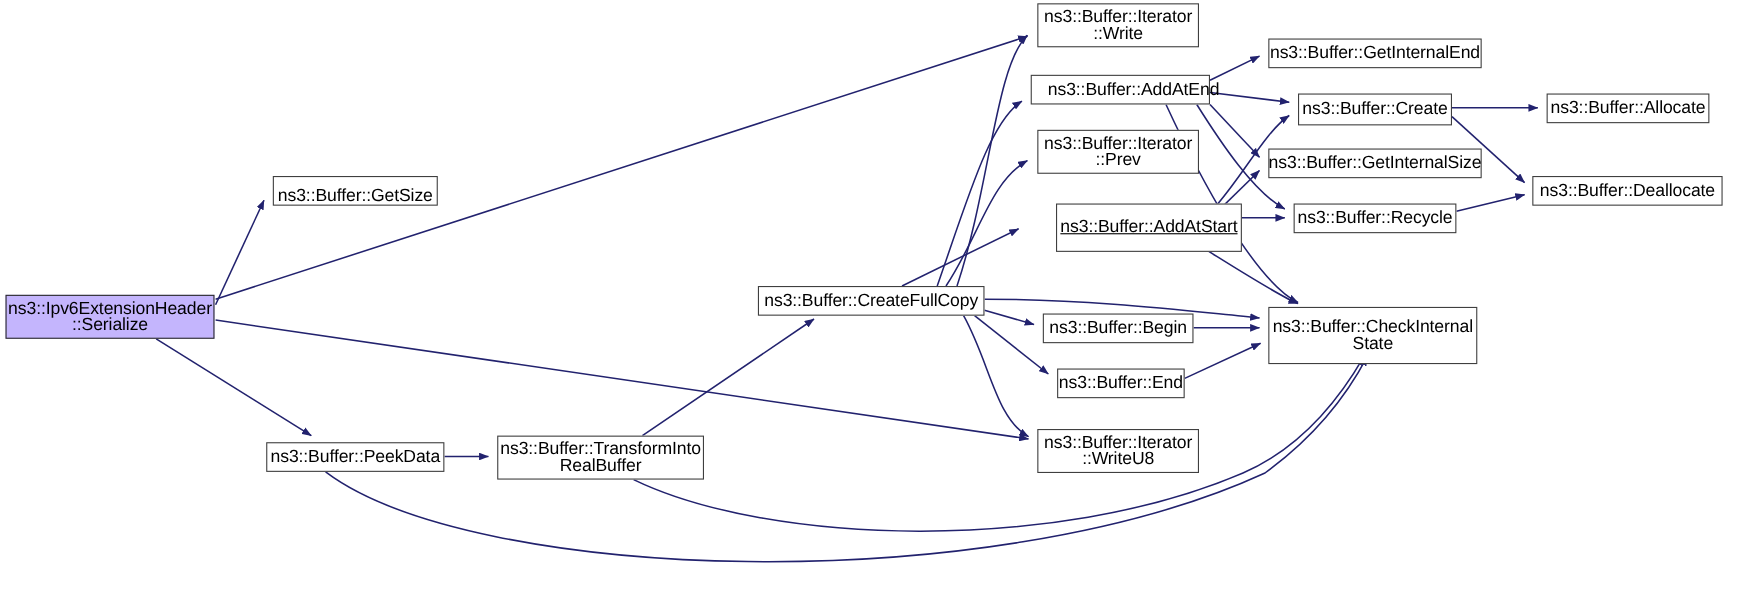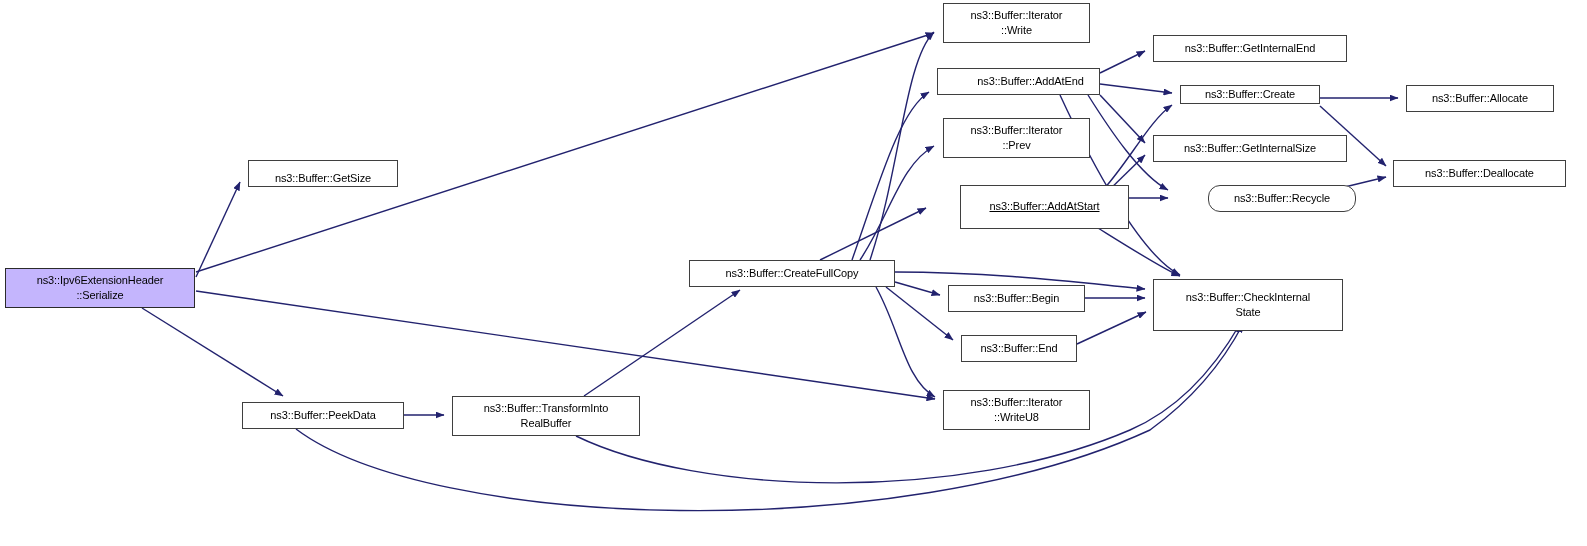--- a/index.html
+++ b/index.html
@@ -21,21 +21,21 @@
     top: 0;
     width: 1587px;
     height: 546px;
   }
   .node {
     position: absolute;
     box-sizing: border-box;
     border: 1px solid #3f3f3f;
     background: #ffffff;
     color: #000000;
-    font-size: 11px;
+    font-size: 16px;
     line-height: 15.5px;
     display: flex;
     align-items: center;
     justify-content: center;
     text-align: center;
     white-space: pre-line;
     letter-spacing: -0.1px;
   }
   .node.highlight {
     background: #c4b5fd;
@@ -101,21 +101,21 @@
 ::Write</span></div>
       <div class="node" style="left: 937px; top: 68px; width: 163px; height: 27px; padding-left: 24px;"><span class="node-label">ns3::Buffer::AddAtEnd</span></div>
       <div class="node" style="left: 943px; top: 118px; width: 147px; height: 40px;"><span class="node-label">ns3::Buffer::Iterator
 ::Prev</span></div>
       <div class="node" style="left: 960px; top: 185px; width: 169px; height: 44px; text-decoration: underline;"><span class="node-label">ns3::Buffer::AddAtStart</span></div>
       <div class="node" style="left: 948px; top: 285px; width: 137px; height: 27px;"><span class="node-label">ns3::Buffer::Begin</span></div>
       <div class="node" style="left: 961px; top: 335px; width: 116px; height: 27px;"><span class="node-label">ns3::Buffer::End</span></div>
       <div class="node" style="left: 943px; top: 390px; width: 147px; height: 40px;"><span class="node-label">ns3::Buffer::Iterator
 ::WriteU8</span></div>
       <div class="node" style="left: 1153px; top: 35px; width: 194px; height: 27px;"><span class="node-label">ns3::Buffer::GetInternalEnd</span></div>
-      <div class="node" style="left: 1180px; top: 85px; width: 140px; height: 19px;"><span class="node-label">ns3::Buffer::Create</span></div>
+      <div class="node" style="left: 1180px; top: 85px; width: 140px; height: 29px;"><span class="node-label">ns3::Buffer::Create</span></div>
       <div class="node" style="left: 1153px; top: 135px; width: 194px; height: 27px; align-items: center;"><span class="node-label">ns3::Buffer::GetInternalSize</span></div>
-      <div class="node" style="left: 1208px; top: 185px; width: 148px; height: 27px; border-radius: 12px;"><span class="node-label">ns3::Buffer::Recycle</span></div>
+      <div class="node" style="left: 1176px; top: 185px; width: 148px; height: 27px;"><span class="node-label">ns3::Buffer::Recycle</span></div>
       <div class="node" style="left: 1153px; top: 279px; width: 190px; height: 52px;"><span class="node-label">ns3::Buffer::CheckInternal
 State</span></div>
       <div class="node" style="left: 1406px; top: 85px; width: 148px; height: 27px;"><span class="node-label">ns3::Buffer::Allocate</span></div>
       <div class="node" style="left: 1393px; top: 160px; width: 173px; height: 27px;"><span class="node-label">ns3::Buffer::Deallocate</span></div>
     </div>
 </div>
 
 </body></html>

